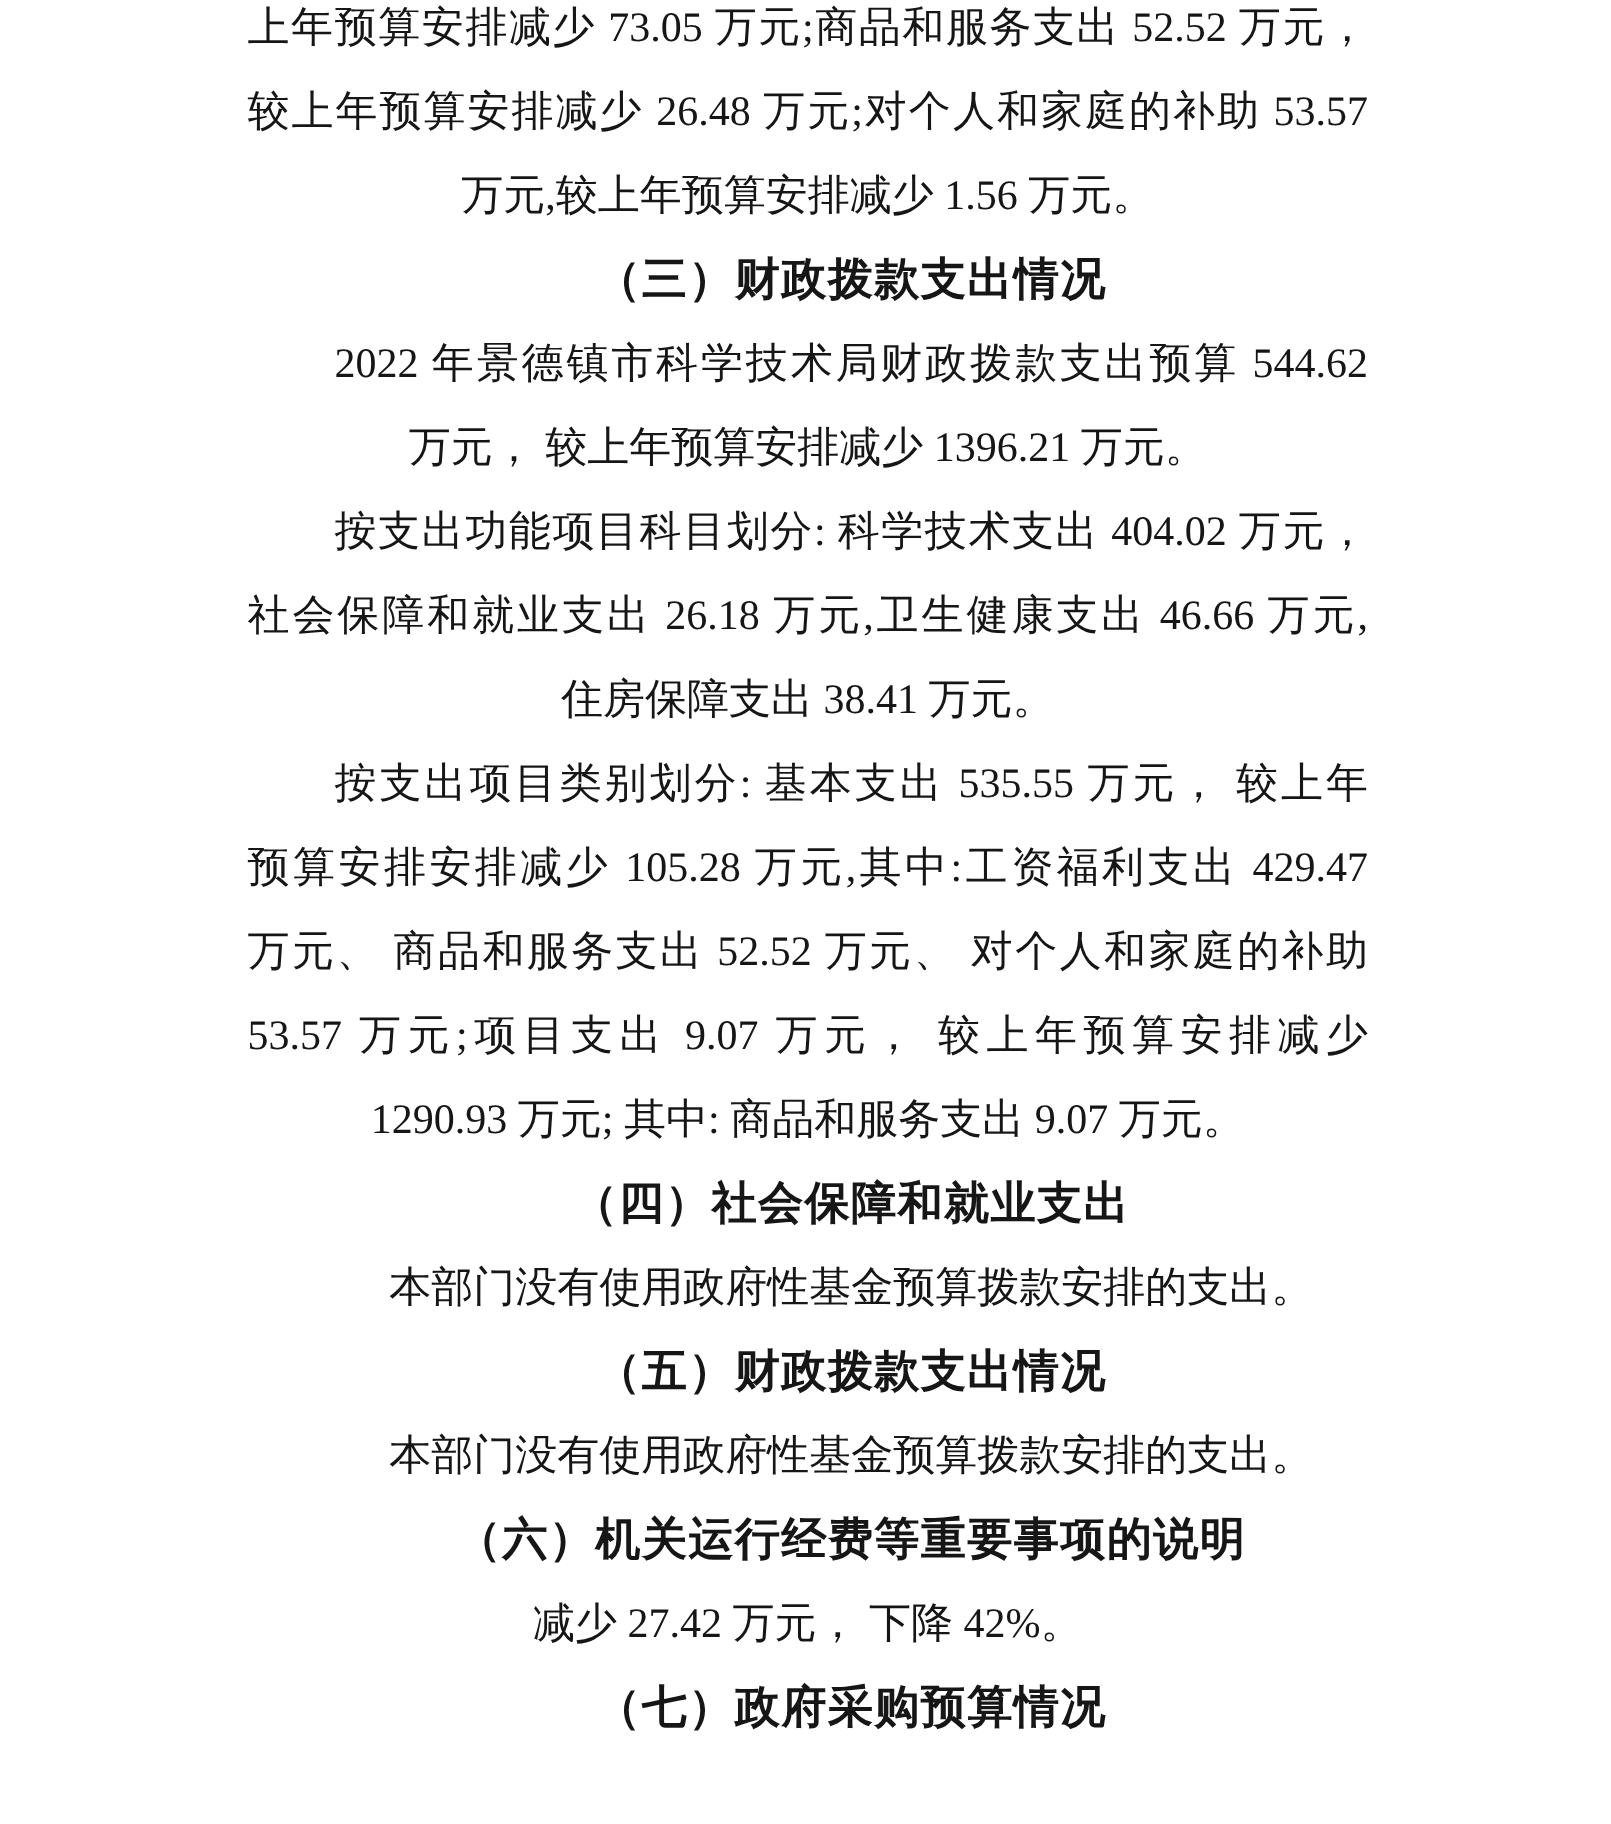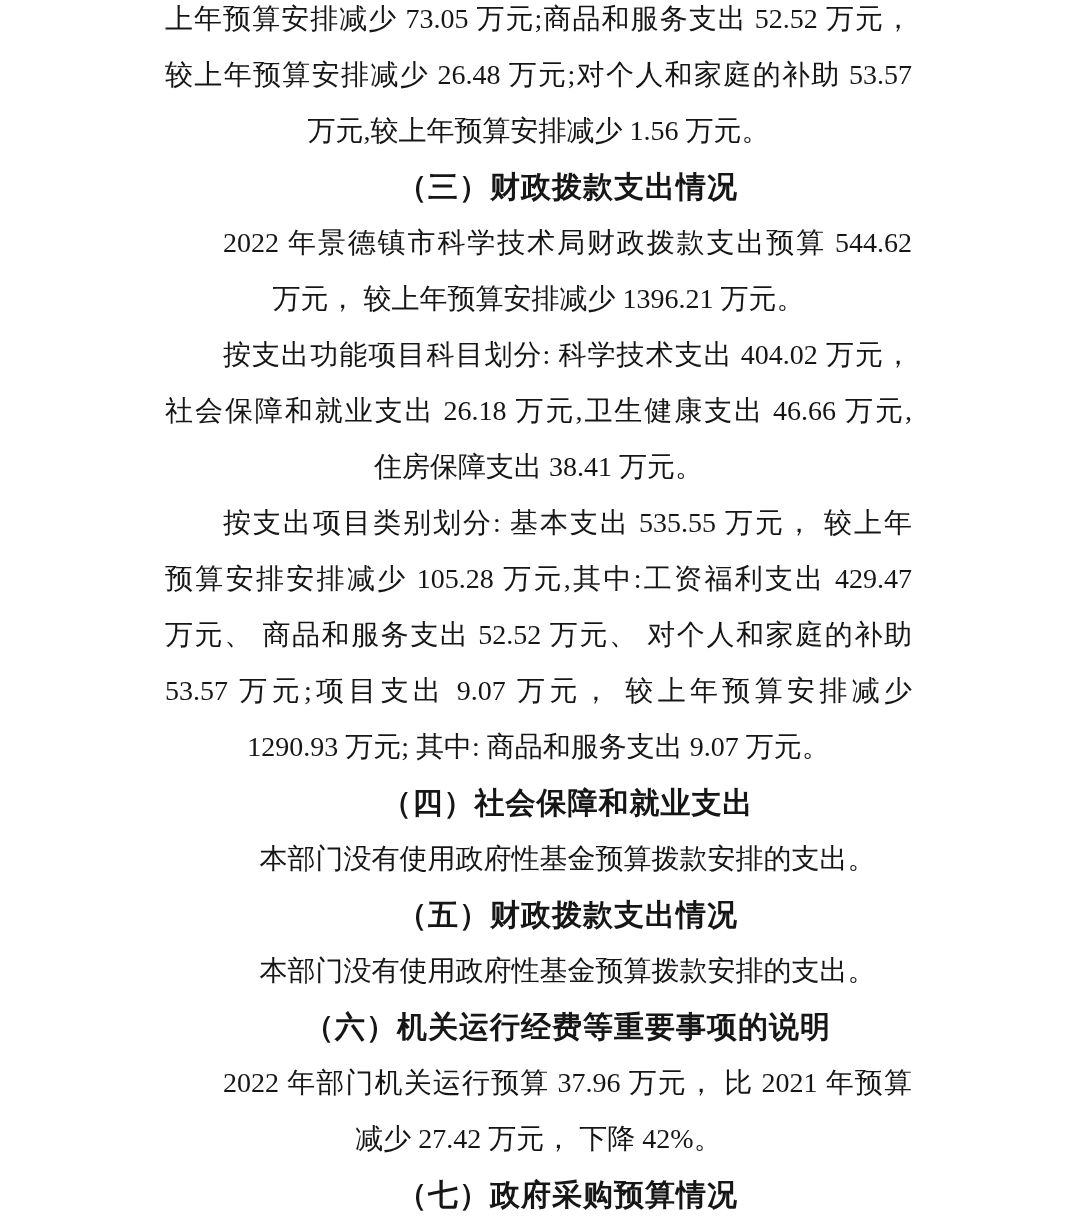--- a/index.html
+++ b/index.html
@@ -59,17 +59,16 @@
       <div class="line body indent justify">按支出项目类别划分: 基本支出 535.55 万元， 较上年</div>
       <div class="line body justify">预算安排安排减少 105.28 万元,其中:工资福利支出 429.47</div>
       <div class="line body justify">万元、 商品和服务支出 52.52 万元、 对个人和家庭的补助</div>
       <div class="line body justify">53.57 万元;项目支出 9.07 万元， 较上年预算安排减少</div>
       <div class="line body">1290.93 万元; 其中: 商品和服务支出 9.07 万元。</div>
       <div class="line heading indent">（四）社会保障和就业支出</div>
       <div class="line body indent">本部门没有使用政府性基金预算拨款安排的支出。</div>
       <div class="line heading indent">（五）财政拨款支出情况</div>
       <div class="line body indent">本部门没有使用政府性基金预算拨款安排的支出。</div>
       <div class="line heading indent">（六）机关运行经费等重要事项的说明</div>
-      <div class="line body indent justify">2022 年部门机关运行预算 37.96 万元， 比 2021 年预算</div>
       <div class="line body">减少 27.42 万元， 下降 42%。</div>
       <div class="line heading indent">（七）政府采购预算情况</div>
     </div>
 </div>
 
 </body></html>

